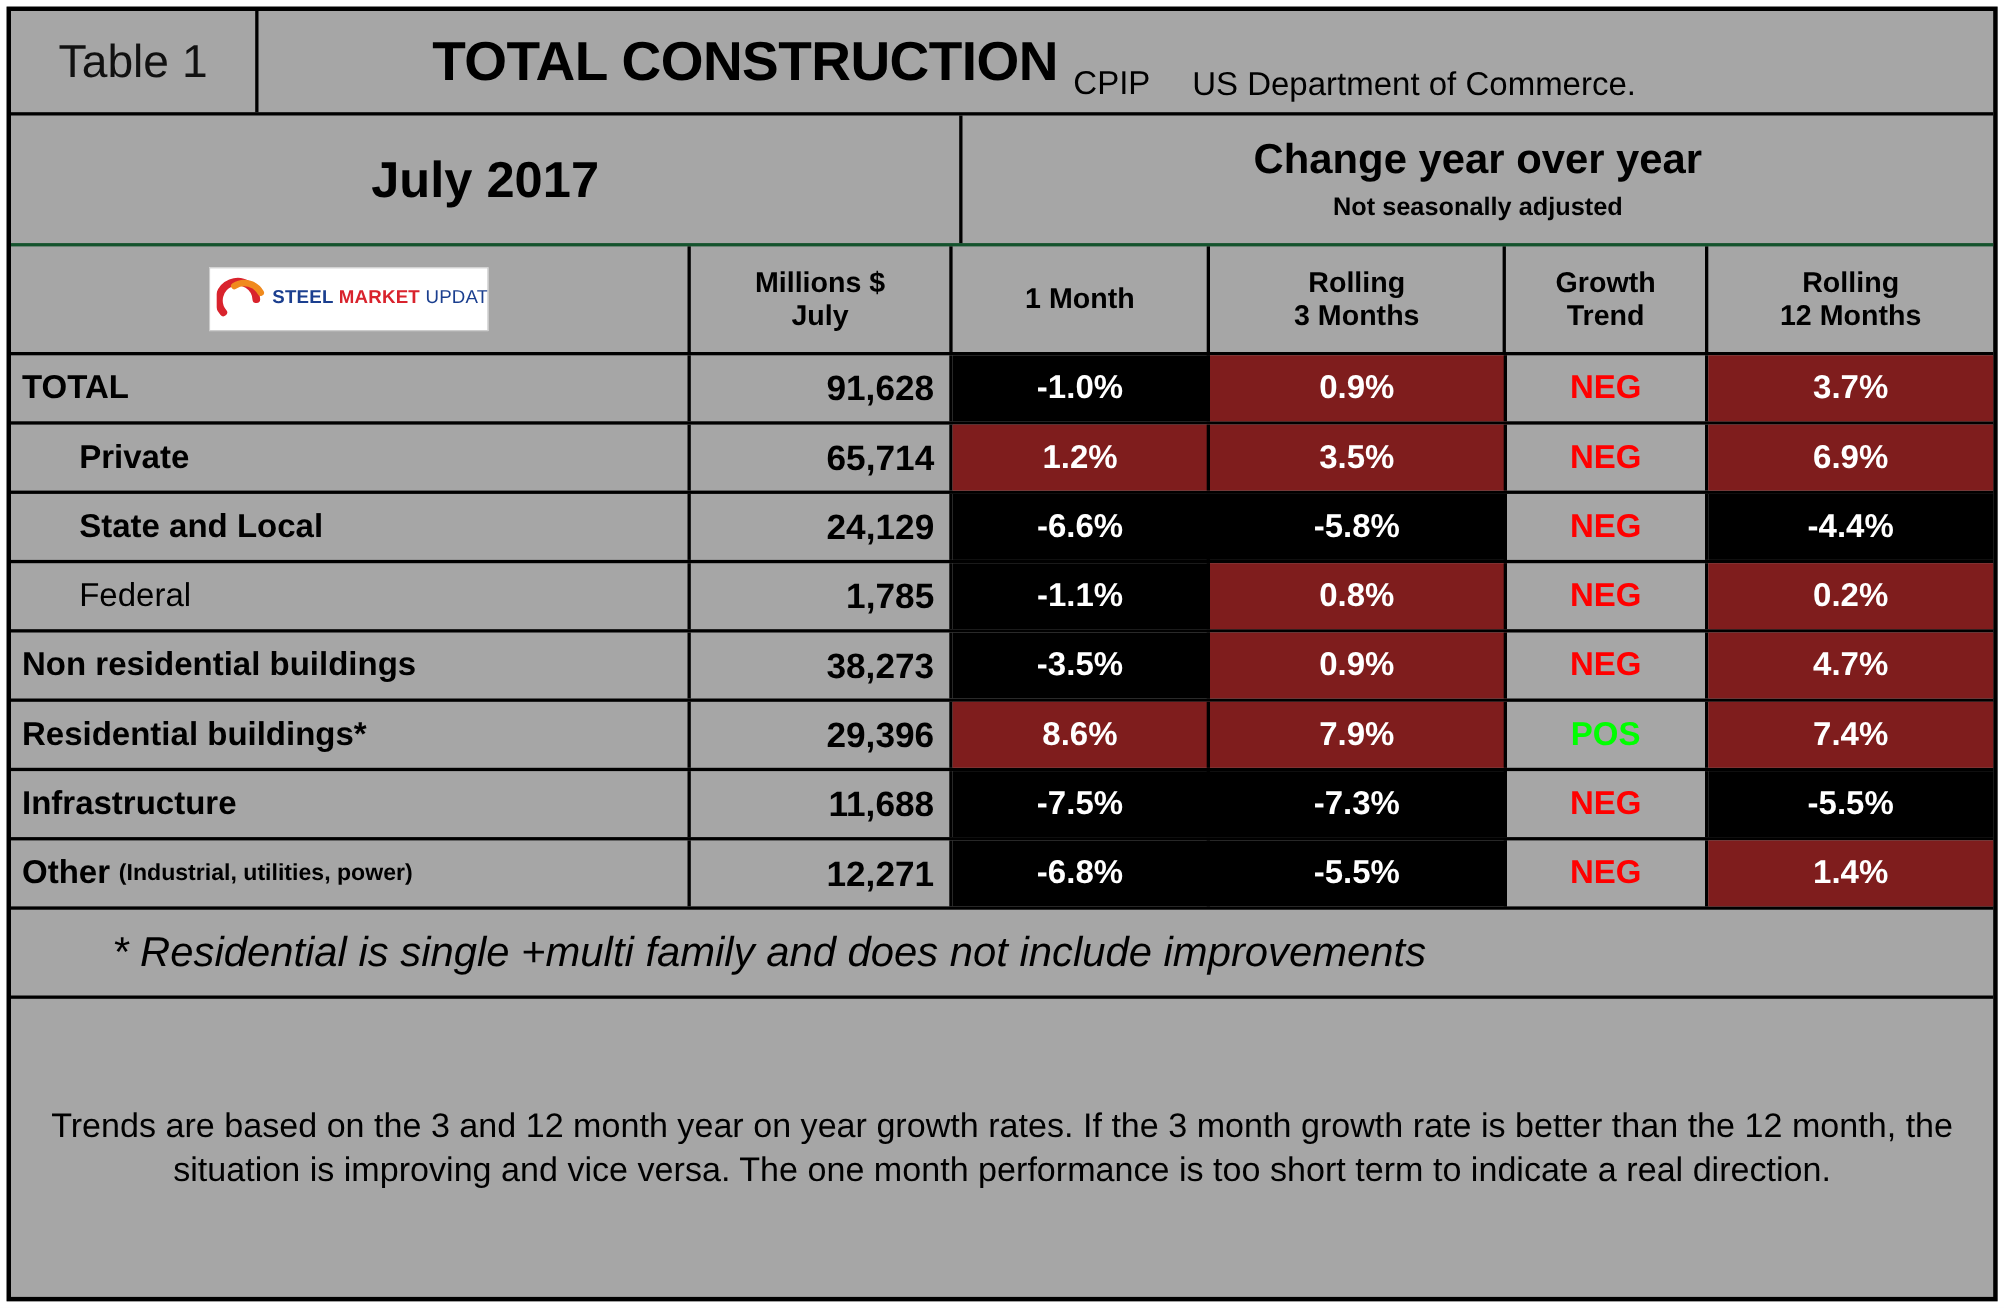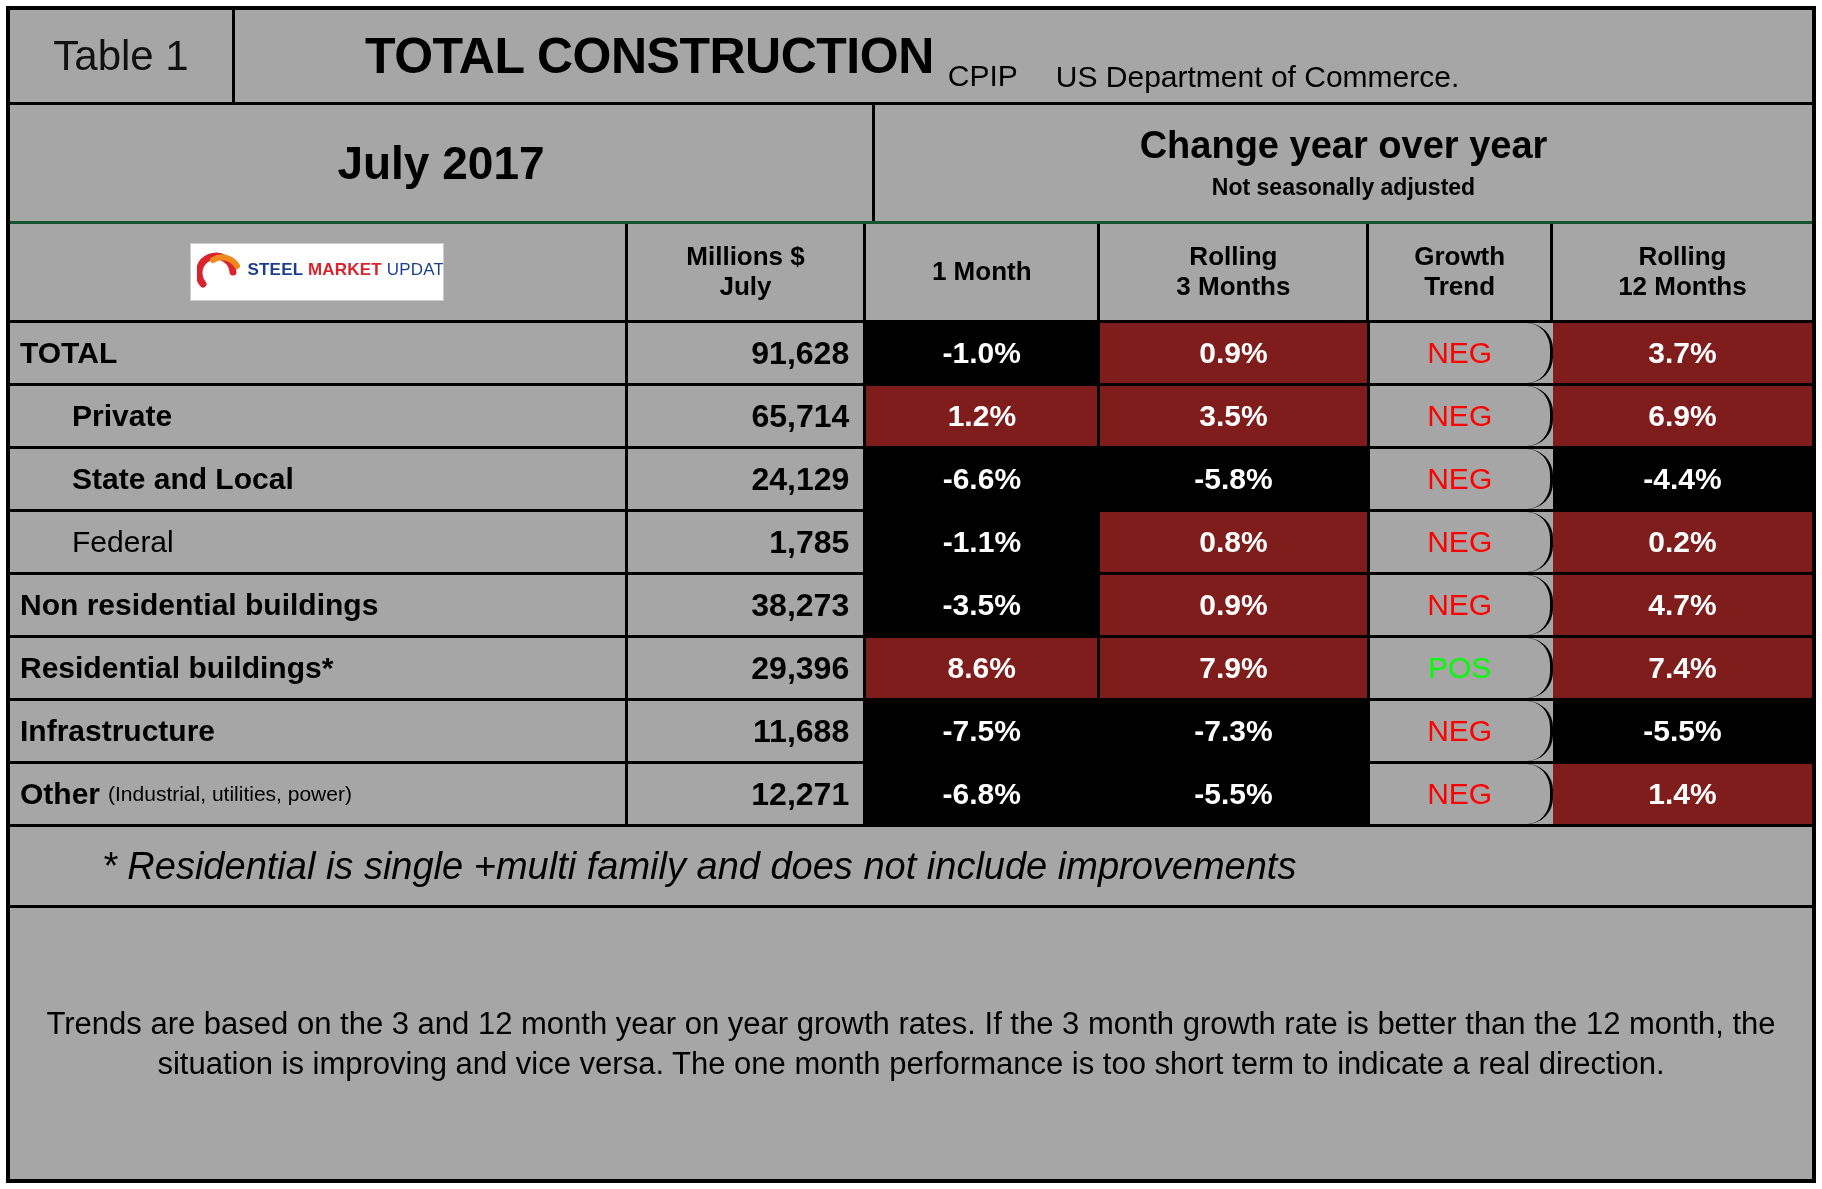--- a/index.html
+++ b/index.html
@@ -27,20 +27,21 @@
     flex-direction: column;
   }
 
   
   .title-row {
     display: flex;
     align-items: stretch;
     border-bottom: 3px solid #000000;
     height: 92px;
     flex: 0 0 auto;
+    gap: 28px;
   }
   .title-label {
     width: 222px;
     border-right: 3px solid #000000;
     display: flex;
     align-items: center;
     justify-content: center;
     font-size: 42px;
     color: #111111;
   }
@@ -188,42 +189,41 @@
   .cell.last { border-right: none; }
   .cell-label {
     padding-left: 10px;
     font-size: 30px;
     font-weight: bold;
   }
   .cell-label.indent1 { padding-left: 62px; }
   .cell-label.plain   { font-weight: normal; }
   .cell-label .note {
     font-size: 21px;
-    font-weight: normal;
+    font-weight: bold;
     padding-left: 8px;
   }
   .cell-value {
     justify-content: flex-end;
     padding-right: 14px;
     font-size: 32px;
     font-weight: bold;
   }
   .cell-pct {
     justify-content: center;
     font-size: 30px;
     font-weight: bold;
     color: #ffffff;
   }
   .bg-red { background: #000000; }
   .bg-green { background: #7f1d1d; }
   .cell-trend {
     justify-content: center;
     font-size: 30px;
-    font-weight: normal;
-    border-radius: 26px;
+    font-weight: bold;
   }
   .trend-neg { color: #ff0000; }
   .trend-pos { color: #00ff00; }
 
   
   .footnote {
     height: 78px;
     display: flex;
     align-items: center;
     padding-left: 92px;

